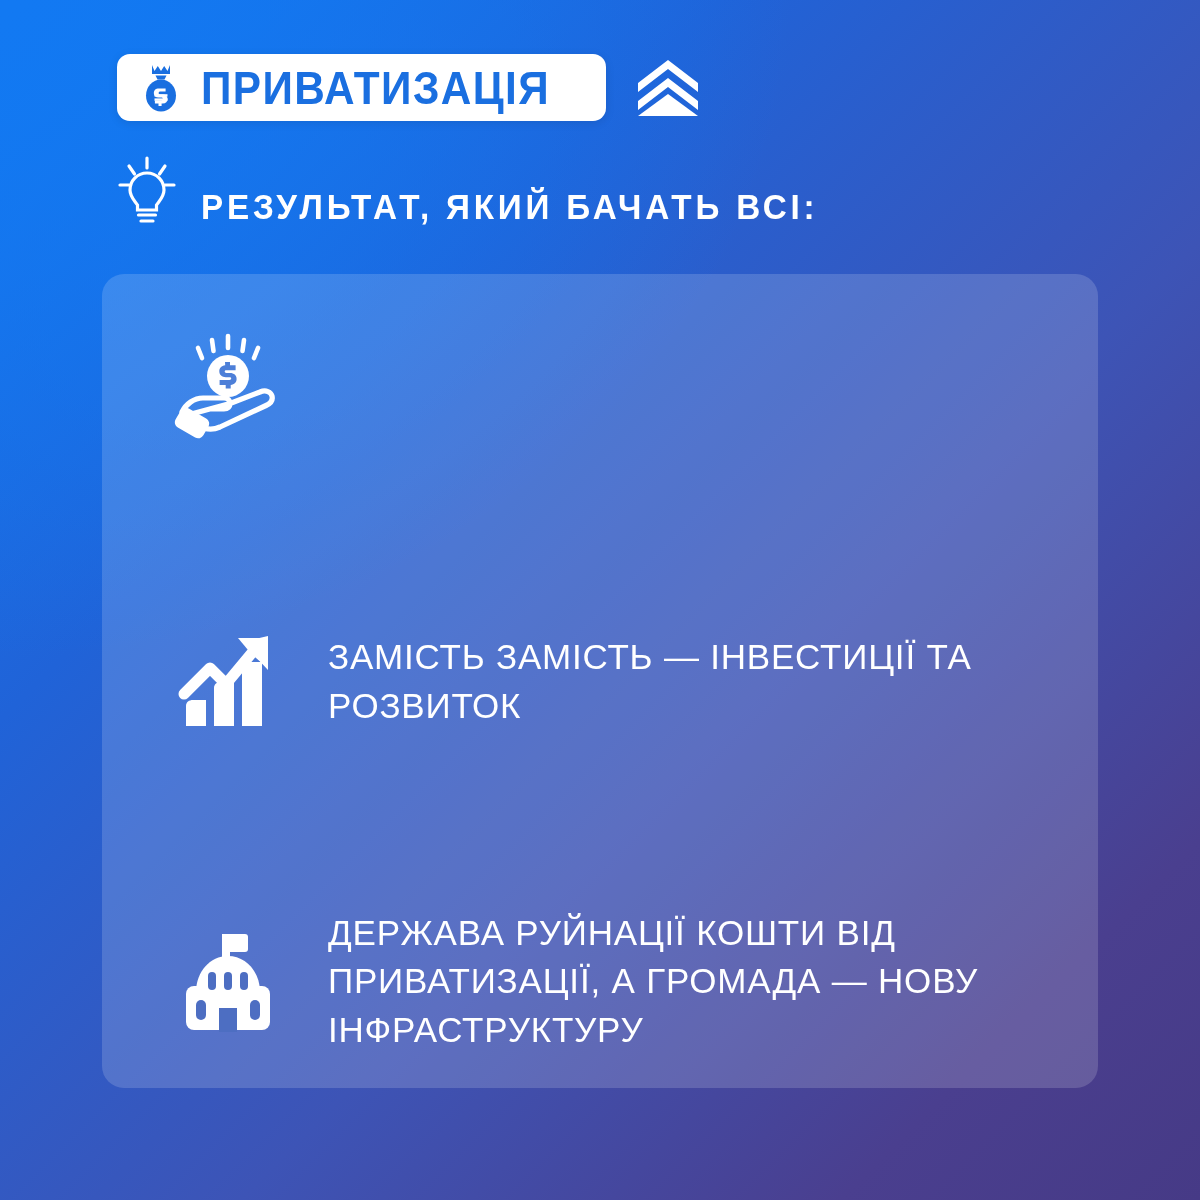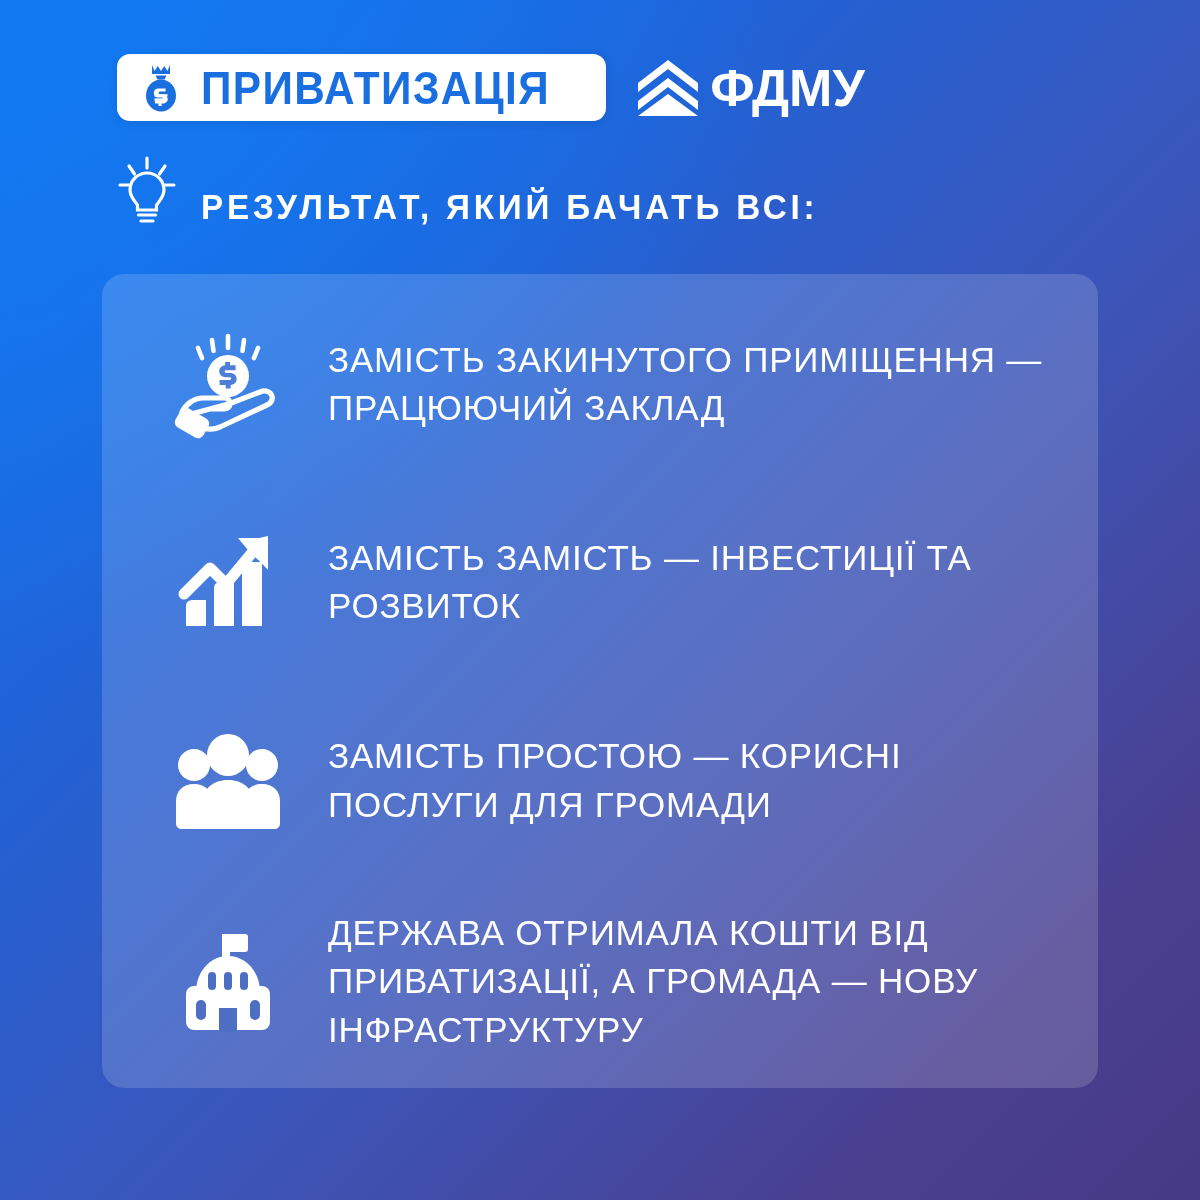--- a/index.html
+++ b/index.html
@@ -115,21 +115,20 @@
   </div>
 
   <div class="fdmu-logo">
     <span>
       <svg class="fdmu-mark" viewBox="0 0 64 60" xmlns="http://www.w3.org/2000/svg">
         <path d="M32 2 L62 25 L62 34 L32 11 L2 34 L2 25 Z" fill="#ffffff"></path>
         <path d="M32 20 L62 43 L62 52 L32 29 L2 52 L2 43 Z" fill="#ffffff"></path>
         <path d="M32 36 L62 58 L2 58 Z" fill="#ffffff"></path>
       </svg>
     </span>
-    <span class="fdmu-text">ФДМУ</span>
   </div>
 
 </div>
 
 <div class="subtitle-row">
   <span>
     <svg class="bulb-icon" viewBox="0 0 60 72" xmlns="http://www.w3.org/2000/svg" fill="none" stroke="#ffffff" stroke-width="3.2" stroke-linecap="round">
       <line x1="30" y1="3" x2="30" y2="13"></line>
       <line x1="12" y1="11" x2="17.5" y2="19"></line>
       <line x1="48" y1="11" x2="42.5" y2="19"></line>
@@ -156,63 +155,49 @@
             <line x1="26" y1="20" x2="30" y2="30"></line>
             <line x1="86" y1="20" x2="82" y2="30"></line>
           </g>
           <circle cx="56" cy="48" r="21" fill="#ffffff"></circle>
           <path d="M53 34 h5 v3.2 h5.6 v5 h-9.2 c-1.1 0-1.7 0.5-1.7 1.4 0 0.9 0.6 1.4 1.7 1.4 h3.6 c4 0 6.6 2.3 6.6 5.9 0 3.3-2.2 5.6-5.9 6 v3.5 h-5 v-3.4 h-6.1 v-5 h9.9 c1.1 0 1.7-0.5 1.7-1.4 0-0.9-0.6-1.4-1.7-1.4 h-3.6 c-4 0-6.6-2.3-6.6-5.9 0-3.3 2.2-5.6 5.9-6 z" fill="#4d7fd8"></path>
           <path d="M10 84 C14 76 22 70 31 70 L52 70 C56 70 58 72.5 58 75.5 C58 78.5 56 81 52 81 L38 81
                    M58 75.5 L88 64 C94 61.5 99 64 100 68 C101 72 98.5 75.5 94 77.5 L48 99 C40 102.5 32 101 26 97 L12 88 Z" fill="none" stroke="#ffffff" stroke-width="5.2" stroke-linejoin="round" stroke-linecap="round"></path>
           <rect x="4" y="84" width="32" height="22" rx="6" transform="rotate(30 20 95)" fill="#ffffff"></rect>
         </svg>
       </span>
-      <span class="benefit-text">ЗАМІСТЬ ЗАКИНУТОГО ПРИМІЩЕННЯ — ПРАЦЮЮЧИЙ ЗАКЛАД</span>
     </div>
 
     <div class="benefit-item">
       <span class="benefit-icon">
         <svg width="104" height="104" viewBox="0 0 104 104" xmlns="http://www.w3.org/2000/svg">
           <path d="M10 96 L10 76 C10 72 13 70 17 70 L30 70 L30 96 Z" fill="#ffffff"></path>
           <path d="M38 96 L38 58 C38 54 41 52 45 52 L58 52 L58 96 Z" fill="#ffffff"></path>
           <path d="M66 96 L66 38 C66 34 69 32 73 32 L86 32 L86 96 Z" fill="#ffffff"></path>
           <path d="M8 64 L34 38 L50 54 L80 18" fill="none" stroke="#ffffff" stroke-width="11" stroke-linecap="round" stroke-linejoin="round"></path>
           <path d="M62 8 L92 8 L92 38 L80 28 L72 20 Z" fill="#ffffff"></path>
           <path d="M92 6 L92 40 L66 12 Z" fill="#ffffff"></path>
         </svg>
       </span>
       <span class="benefit-text">ЗАМІСТЬ ЗАМІСТЬ — ІНВЕСТИЦІЇ ТА РОЗВИТОК</span>
     </div>
 
-    <div class="benefit-item">
-      <span class="benefit-icon">
-        <svg width="108" height="100" viewBox="0 0 108 100" xmlns="http://www.w3.org/2000/svg">
-          <circle cx="20" cy="34" r="16" fill="#ffffff"></circle>
-          <path d="M20 53 C9 53 2 60 2 70 L2 92 C2 96 4.5 98 8 98 L32 98 C35.5 98 38 96 38 92 L38 70 C38 60 31 53 20 53 Z" fill="#ffffff"></path>
-          <circle cx="88" cy="34" r="16" fill="#ffffff"></circle>
-          <path d="M88 53 C77 53 70 60 70 70 L70 92 C70 96 72.5 98 76 98 L100 98 C103.5 98 106 96 106 92 L106 70 C106 60 99 53 88 53 Z" fill="#ffffff"></path>
-          <circle cx="54" cy="24" r="21" fill="#ffffff"></circle>
-          <path d="M54 49 C39 49 29 58 29 70 L29 92 C29 96 31.5 98 35 98 L73 98 C76.5 98 79 96 79 92 L79 70 C79 58 69 49 54 49 Z" fill="#ffffff"></path>
-        </svg>
-      </span>
-      <span class="benefit-text">ЗАМІСТЬ ПРОСТОЮ — КОРИСНІ ПОСЛУГИ ДЛЯ ГРОМАДИ</span>
-    </div>
 
     <div class="benefit-item">
       <span class="benefit-icon">
         <svg width="108" height="108" viewBox="0 0 108 108" xmlns="http://www.w3.org/2000/svg">
           <rect x="50" y="6" width="24" height="18" rx="3" fill="#ffffff"></rect>
           <rect x="48" y="6" width="8" height="26" fill="#ffffff"></rect>
           <path d="M54 28 C36 28 22 44 22 64 L86 64 C86 44 72 28 54 28 Z" fill="#ffffff"></path>
           <rect x="12" y="58" width="84" height="44" rx="8" fill="#ffffff"></rect>
           <rect x="34" y="44" width="8" height="18" rx="4" fill="#4d6ec2"></rect>
           <rect x="50" y="44" width="8" height="18" rx="4" fill="#4d6ec2"></rect>
           <rect x="66" y="44" width="8" height="18" rx="4" fill="#4d6ec2"></rect>
           <rect x="22" y="72" width="10" height="20" rx="5" fill="#4d6ec2"></rect>
           <rect x="76" y="72" width="10" height="20" rx="5" fill="#4d6ec2"></rect>
           <rect x="45" y="80" width="18" height="24" fill="#4d6ec2"></rect>
         </svg>
       </span>
-      <span class="benefit-text">ДЕРЖАВА ОТРИМАЛА КОШТИ ВІД ПРИВАТИЗАЦІЇ, А ГРОМАДА — НОВУ ІНФРАСТРУКТУРУ</span>
+      <span class="benefit-text">ДЕРЖАВА РУЙНАЦІЇ КОШТИ ВІД ПРИВАТИЗАЦІЇ, А ГРОМАДА — НОВУ ІНФРАСТРУКТУРУ</span>
     </div>
 
   </div>
 </div>
 
 </body></html>

